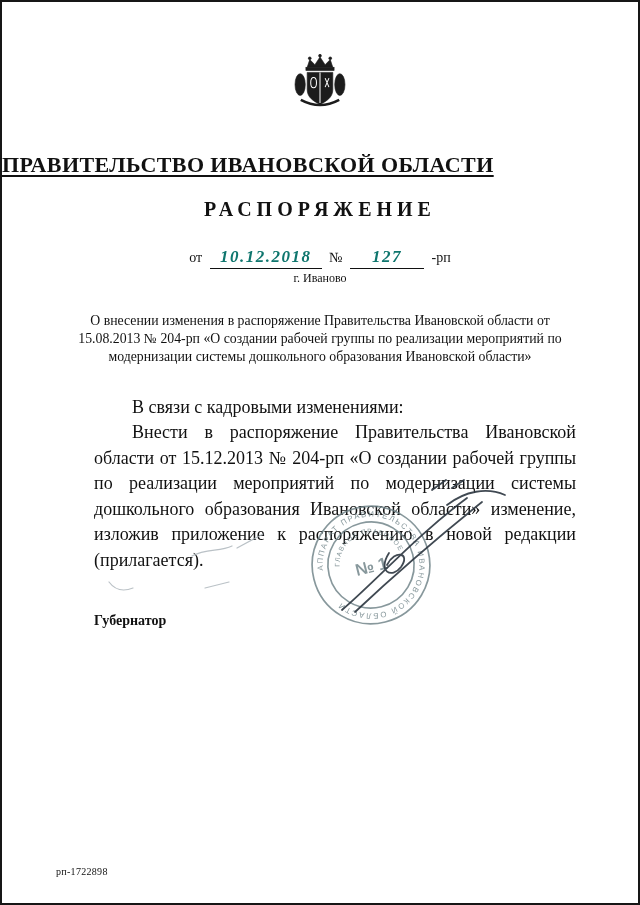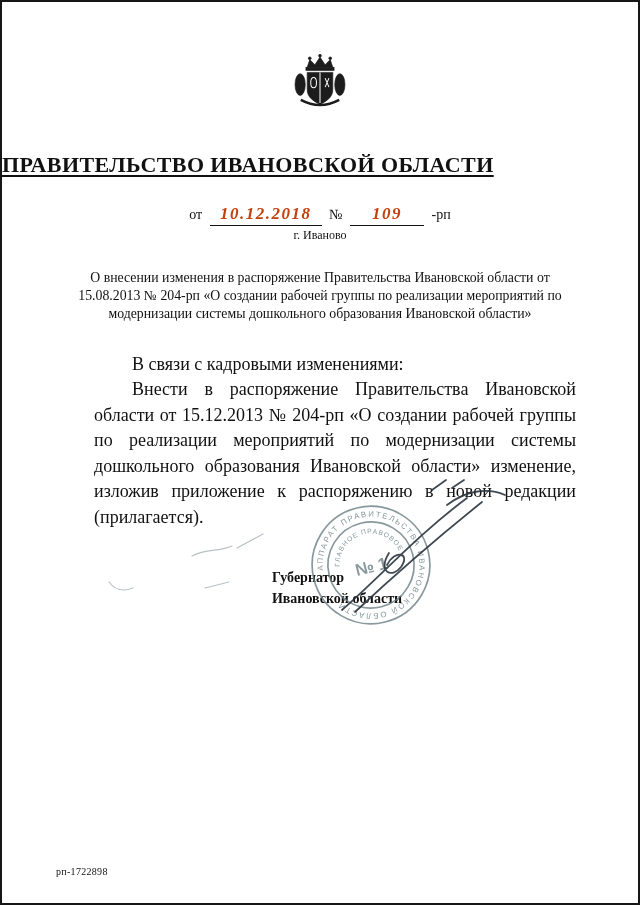--- a/index.html
+++ b/index.html
@@ -24,35 +24,35 @@
   .doctype {
     margin:20px 0 0; text-align:center;
     font-size:20px; font-weight:bold; letter-spacing:5px;
   }
   .dateline { margin-top:26px; text-align:center; font-size:14px; }
   .fill {
     display:inline-block; min-width:96px; 
     border-bottom:1.4px solid #111;
     padding:0 8px 1px; margin:0 4px;
     font-style:italic; font-size:17px; letter-spacing:1.5px;
-    font-weight:bold; color:#c2410c;
+    font-weight:bold; color:#0f766e;
   }
   .fill.num { min-width:58px; }
   .city { text-align:center; font-size:12px; margin-top:2px; }
   .subject {
     width:486px; margin:26px auto 0;
     text-align:center; font-weight:normal;
     font-size:13.8px; line-height:1.32;
   }
   .para { margin:0 62px 0 92px; font-size:18px; line-height:1.42; }
   .p1 { margin-top:28px; text-indent:38px; }
   .p2 { text-indent:38px; text-align:justify; }
   .sigrow {
     margin:38px 58px 0 92px;
-    display:flex; justify-content:center;
+    display:flex; justify-content:space-between;
     font-weight:bold; font-size:14px; line-height:1.45;
   }
   .signame { align-self:flex-end; white-space:nowrap; }
   .stamp {
     position:absolute; left:306px; top:500px;
     width:126px; height:126px;
     transform:rotate(-14deg);
     opacity:0.82;
     pointer-events:none;
   }
@@ -85,39 +85,39 @@
       <g stroke="#ffffff" fill="none" stroke-width="1.6">
         <line x1="50" y1="31" x2="50" y2="79"></line>
         <ellipse cx="40" cy="47" rx="4.5" ry="8"></ellipse>
         <path d="M58,40 l6,14 M64,40 l-6,14"></path>
       </g>
       <path d="M20,74 q30,16 60,0" fill="none" stroke="#1c1c1c" stroke-width="4"></path>
     </svg>
   </div>
 
   <h1 class="org">ПРАВИТЕЛЬСТВО ИВАНОВСКОЙ ОБЛАСТИ</h1>
+  <h2 class="doctype">РАСПОРЯЖЕНИЕ</h2>
 
   <div class="dateline">
     <span>от</span>
     <span class="fill">10.12.2018</span>
     <span>№</span>
-    <span class="fill num">109</span>
+    <span class="fill num">127</span>
     <span>-рп</span>
   </div>
   <div class="city">г. Иваново</div>
 
   <div class="subject">О внесении изменения в распоряжение Правительства Ивановской области от 15.08.2013 № 204-рп «О создании рабочей группы по реализации мероприятий по модернизации системы дошкольного образования Ивановской области»</div>
 
   <p class="para p1">В связи с кадровыми изменениями:</p>
   <p class="para p2">Внести в распоряжение Правительства Ивановской области от 15.12.2013 № 204-рп «О создании рабочей группы по реализации мероприятий по модернизации системы дошкольного образования Ивановской области» изменение, изложив приложение к распоряжению в новой редакции (прилагается).</p>
 
   <div class="sigrow">
     <div class="sigtitle">
       <div>Губернатор</div>
-      <div>Ивановской области</div>
     </div>
   </div>
 
   <div class="stamp">
     <svg viewBox="0 0 120 120" width="126" height="126" aria-hidden="true">
       <defs>
         <path id="ringPath" d="M 14,60 A 46,46 0 1 1 106,60 A 46,46 0 1 1 14,60"></path>
         <path id="innerPath" d="M 30,60 A 30,30 0 0 1 90,60"></path>
       </defs>
       <g fill="none" stroke-width="1.6" stroke="#6e8287">

